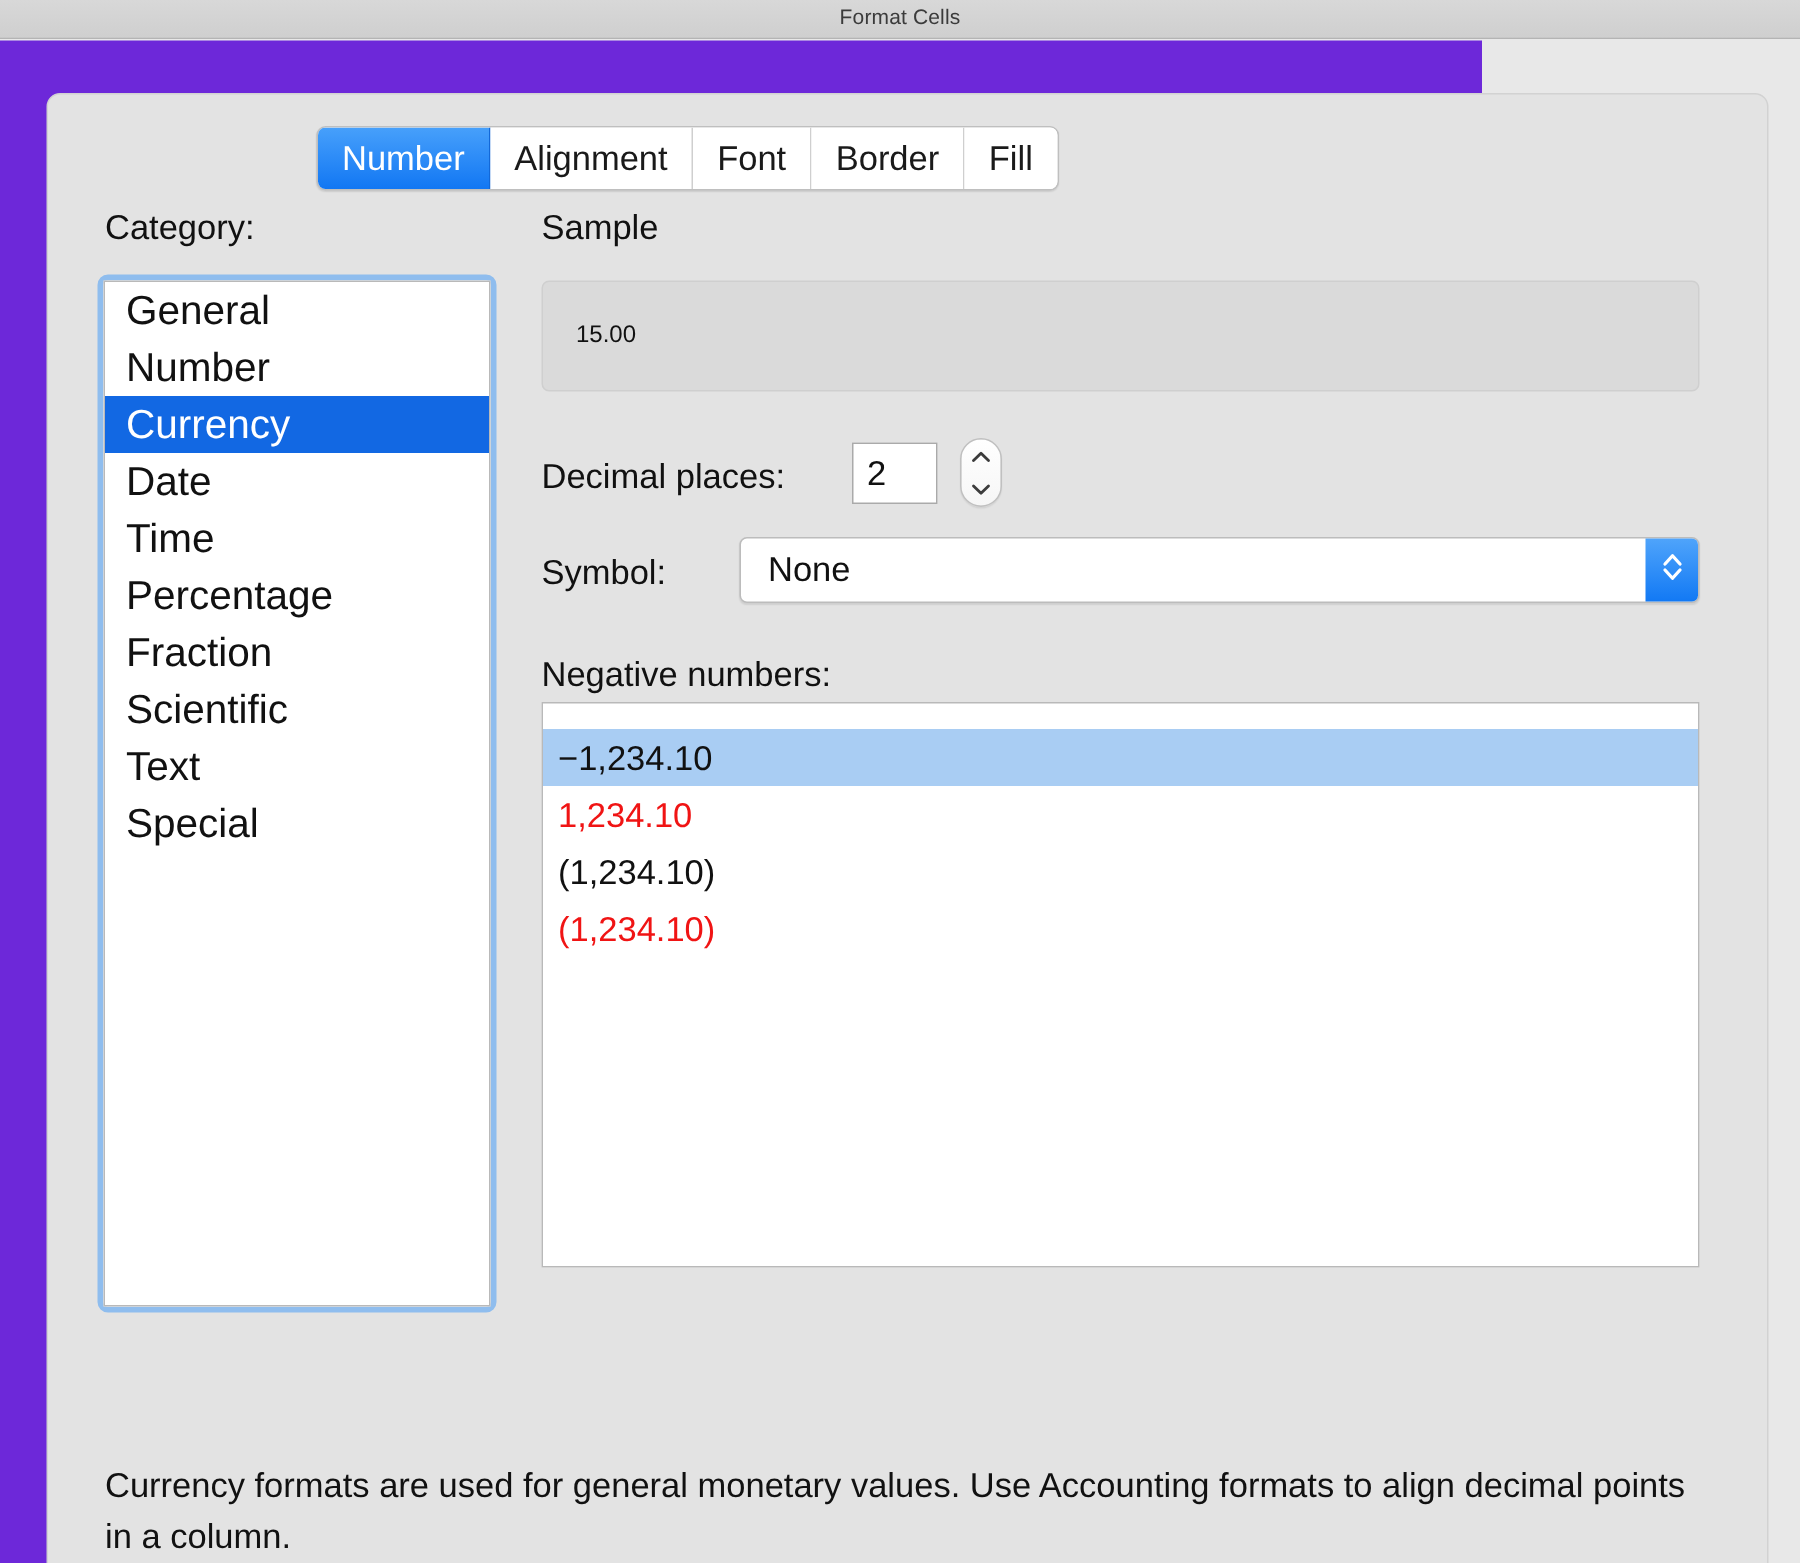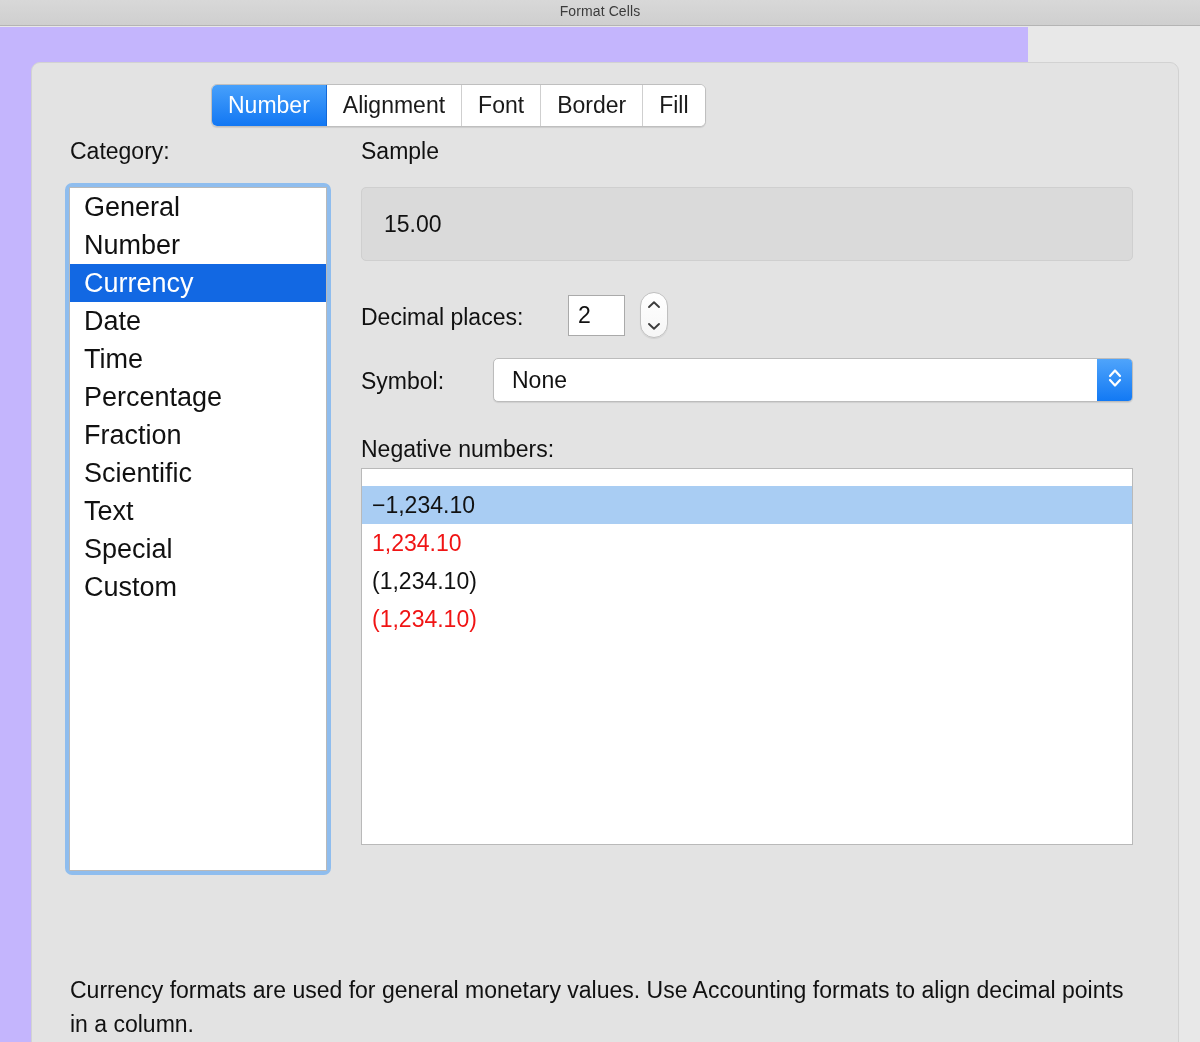--- a/index.html
+++ b/index.html
@@ -37,22 +37,21 @@
     color: #3b3b3b;
     letter-spacing: 0.1px;
   }
 
   
   .dialog-body {
     position: absolute;
     left: 0; top: 27px;
     width: 988px;
     height: 1015px;
-    background: #c4b5fd;
-    padding-left: 40px;
+    background: #6d28d9;
   }
 
   
   .panel {
     position: absolute;
     left: 31px;
     top: 35px;
     width: 1148px;
     height: 1010px;
     background: #e3e3e3;
@@ -148,21 +147,21 @@
     background: #dadada;
     border: 1px solid #cfcfcf;
     border-radius: 5px;
     box-sizing: border-box;
   }
   .sample-text {
     position: absolute;
     left: 22px;
     top: 50%;
     transform: translateY(-50%);
-    font-size: 23px;
+    font-size: 16px;
     color: #111111;
   }
 
   
   .dec-input {
     position: absolute;
     left: 536px;
     top: 232px;
     width: 57px;
     height: 41px;
@@ -290,21 +289,20 @@
           <div class="cat-item">General</div>
           <div class="cat-item">Number</div>
           <div class="cat-item selected">Currency</div>
           <div class="cat-item">Date</div>
           <div class="cat-item">Time</div>
           <div class="cat-item">Percentage</div>
           <div class="cat-item">Fraction</div>
           <div class="cat-item">Scientific</div>
           <div class="cat-item">Text</div>
           <div class="cat-item">Special</div>
-          <div class="cat-item">Custom</div>
         </div>
     </div>
 
     <div class="label" style="left:329px; top:75px;">Sample</div>
     <div class="sample-box">
       <div class="sample-text">15.00</div>
     </div>
 
     <div class="label" style="left:329px; top:241px;">Decimal places:</div>
     <input class="dec-input" type="text" value="2" style="">

